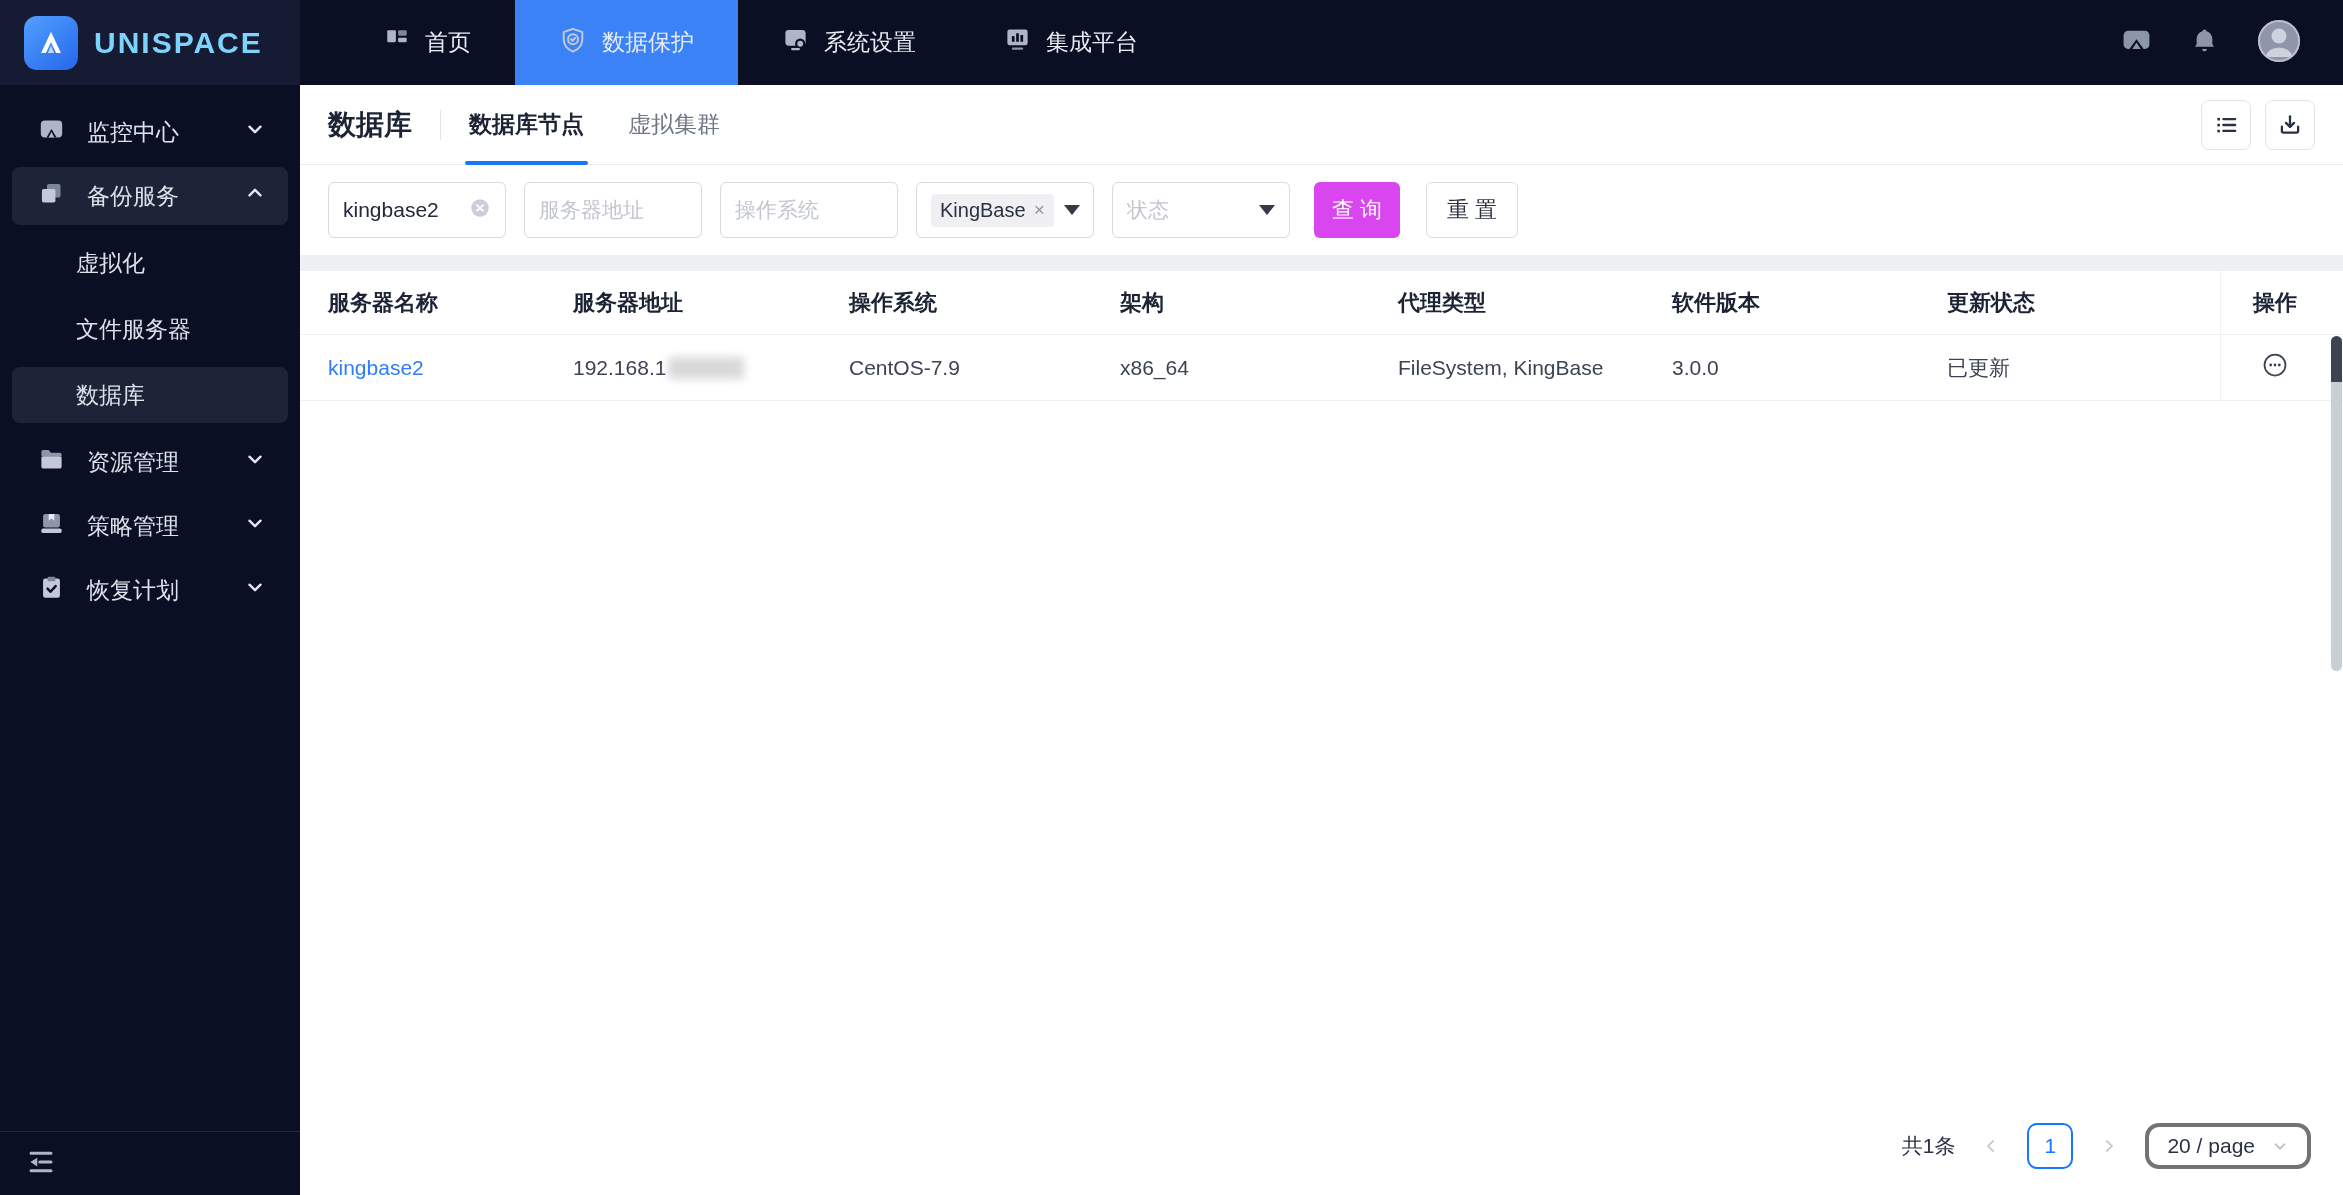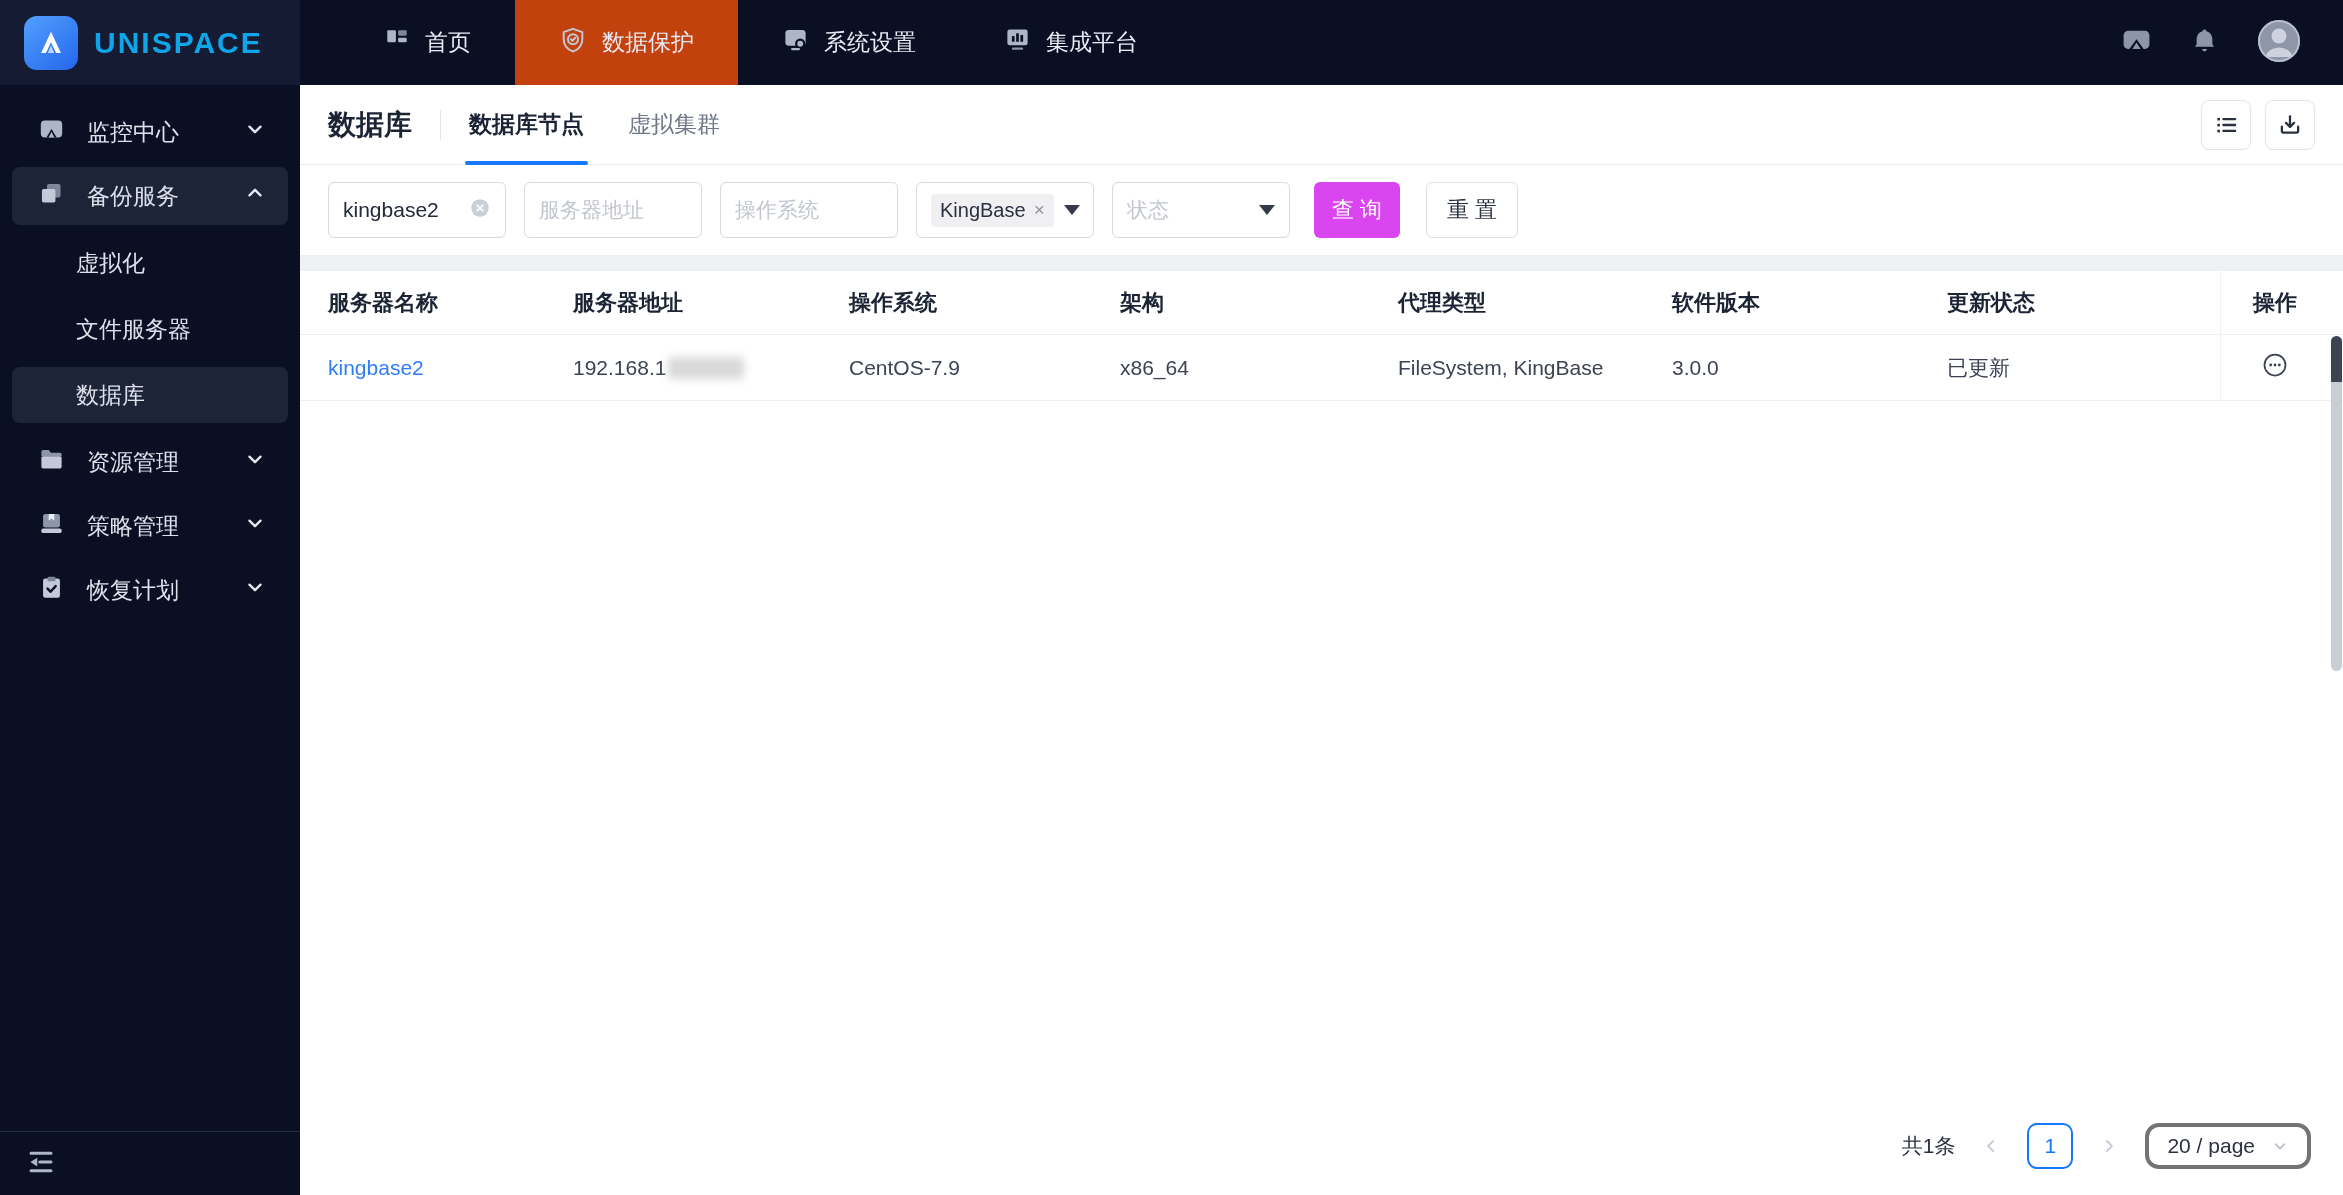--- a/index.html
+++ b/index.html
@@ -3,24 +3,24 @@
 <meta charset="utf-8">
 <style>
   * { box-sizing: border-box; margin: 0; padding: 0; }
   html,body { width:2343px; height:1195px; overflow:hidden; }
   body { font-family:"Liberation Sans","DejaVu Sans",sans-serif; background:#fff; color:#1b2334; }
 
   
   .topbar { height:85px; background:#0a0f23; display:flex; align-items:stretch; }
   .brand { width:300px; background:#151b33; display:flex; align-items:center; padding-left:24px; gap:16px; flex:none; }
   .logo { width:54px; height:54px; border-radius:13px; background:linear-gradient(140deg,#52a0ff 0%,#2466eb 100%); display:flex; align-items:center; justify-content:center; flex:none; }
-  .brand-name { font-size:30px; font-weight:600; letter-spacing:2px; color:#0ea5e9; }
+  .brand-name { font-size:30px; font-weight:600; letter-spacing:2px; color:#7dd3fc; }
   .nav { display:flex; margin-left:40px; }
   .nav-item { display:flex; align-items:center; gap:15px; padding:8px 44px; font-size:23px; color:#e8ebf4; cursor:pointer; }
-  .nav-item.active { background:#c2410c;font-family:Liberation Serif, serif; }
+  .nav-item.active { background:#3b82f6;font-family:Liberation Serif, serif; }
   .topbar-right { margin-left:auto; display:flex; align-items:center; gap:38px; padding-right:42px; }
 
   
   .shell { display:flex; height:1110px; }
 
   
   .sidebar { width:300px; background:#0a0f23; flex:none; display:flex; flex-direction:column; color:#dde1ec; }
   .menu { flex:1; padding-top:12px; }
   .menu-row { height:58px; margin:6px 12px; border-radius:8px; display:flex; align-items:center; gap:22px; padding:0 22px 0 26px; font-size:23px; cursor:pointer; }
   .menu-row .chev { margin-left:auto; }

